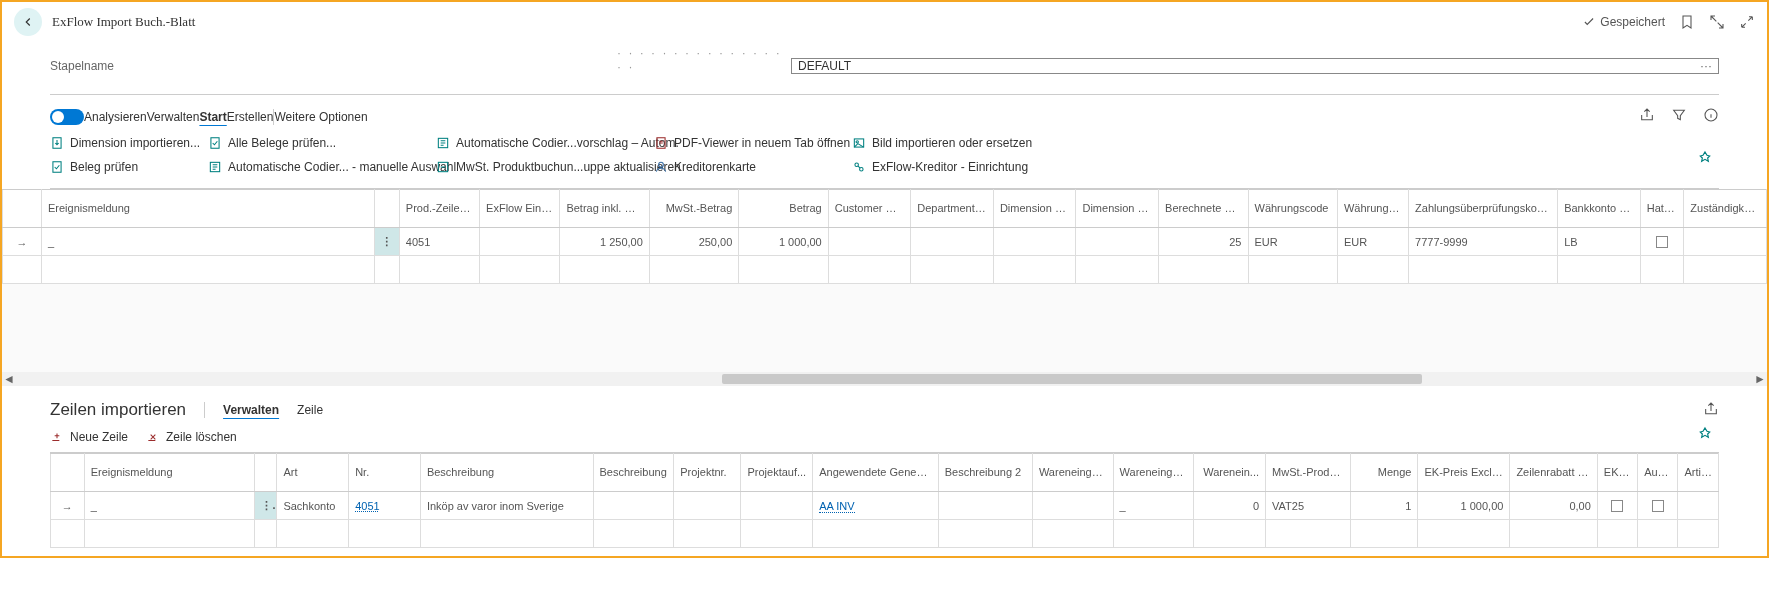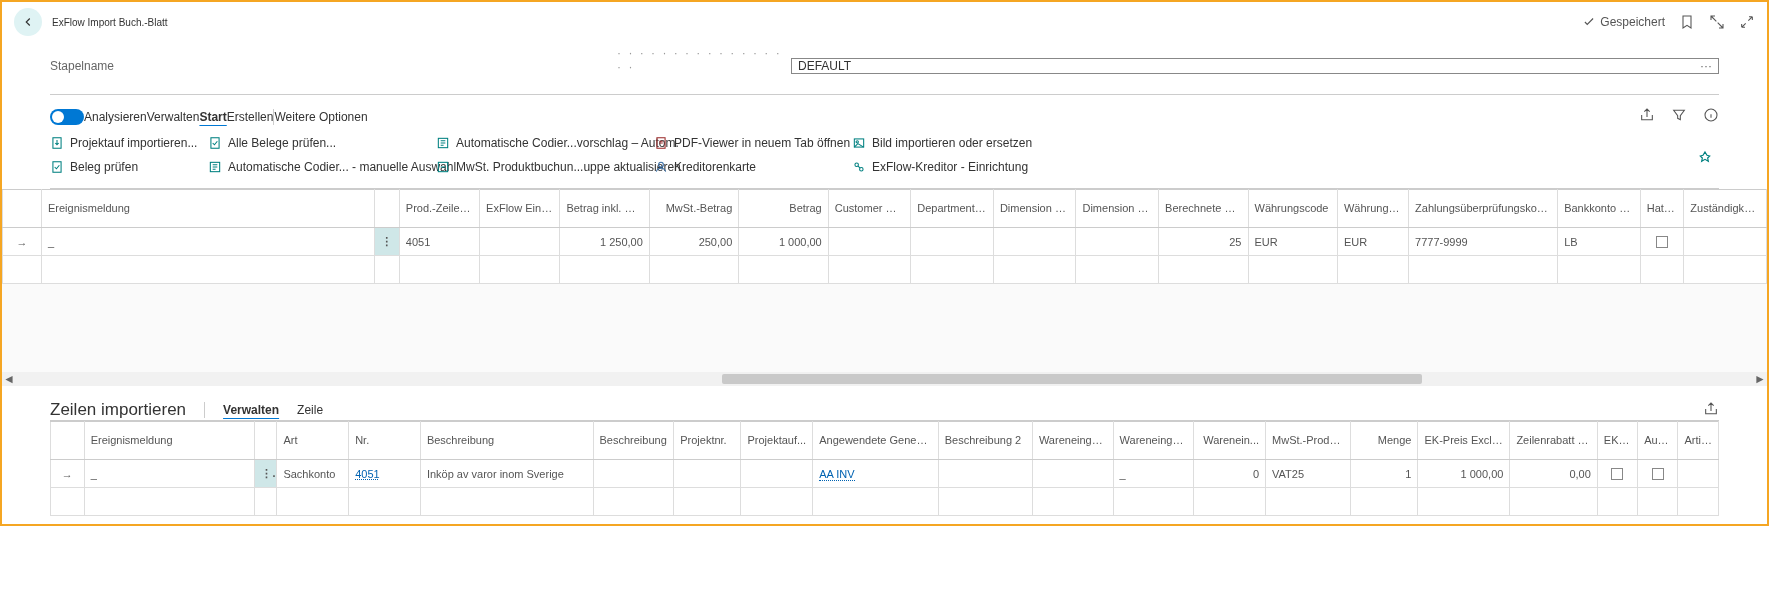--- a/index.html
+++ b/index.html
@@ -2,21 +2,21 @@
 <html><head>
 <meta charset="utf-8">
 <style>
   * { box-sizing: border-box; margin: 0; padding: 0; font-family: "Segoe UI", Arial, sans-serif; }
   body { background: #fff; font-size: 12px; color: #333; width: 1769px; }
   .page { border: 2px solid #f5a623; padding: 0 0 8px 0; }
   
   .header { display: flex; align-items: center; padding: 6px 12px 14px 12px; }
   .back-btn { width: 28px; height: 28px; border-radius: 50%; background: #dff3f4; display:flex; align-items:center; justify-content:center; margin-right: 10px; }
   .back-btn svg { width: 14px; height: 14px; stroke: #333; }
-  .page-title { font-size: 10px; flex: 0 0 auto; }
+  .page-title { font-size: 13px; flex: 0 0 auto; font-family: Liberation Serif, serif; }
   .header-spacer { flex: 1; }
   .saved { display:flex; align-items:flex-start; margin-right: 14px; color:#555; }
   .saved svg { width:14px; height:14px; stroke:#555; margin-right:4px; }
   .hdr-icons { display:flex; gap: 14px; align-items:center; }
   .hdr-icons div { width:16px; height:16px; display:flex; align-items:center; justify-content:center; }
   .hdr-icons svg { width:16px; height:16px; stroke:#555; fill:none; }
   
   .stapel-row { display:flex; align-items:center; padding: 2px 48px 10px 48px; }
   .stapel-label { color:#666; width: 640px; }
   .stapel-dots { color:#999; letter-spacing:2px; margin-right: 8px; position:relative; top:-6px;}
@@ -148,21 +148,21 @@
     </div>
   </div>
 
   <div class="action-area">
     <div class="action-grid">
       <div class="action">
           <span class="ic"><svg viewBox="0 0 24 24" stroke="#008080" fill="none" stroke-width="1.8">
               <rect x="5" y="3" width="14" height="18"></rect>
               <path d="M12 7v8M9 12l3 3 3-3"></path>
             </svg></span>
-          <span>Projektauf importieren...</span>
+          <span>Dimension importieren...</span>
         </div>
       <div class="action">
           <span class="ic"><svg viewBox="0 0 24 24" stroke="#008080" fill="none" stroke-width="1.8">
               <rect x="5" y="3" width="14" height="18"></rect>
               <path d="M8 12l3 3 5-6"></path>
             </svg></span>
           <span>Alle Belege prüfen...</span>
         </div>
       <div class="action">
           <span class="ic"><svg viewBox="0 0 24 24" stroke="#008080" fill="none" stroke-width="1.8">
@@ -340,20 +340,37 @@
   <div class="lower">
     <div class="lower-head">
       <span class="lower-title">Zeilen importieren</span>
       <span class="lower-sep"></span>
       <span class="lower-tab u">Verwalten</span>
       <span class="lower-tab">Zeile</span>
       <div class="right"><svg viewBox="0 0 24 24" stroke-width="1.6">
             <path d="M4 12v7h16v-7M12 3v12M8 7l4-4 4 4"></path>
           </svg></div>
     </div>
+    <div class="lower-actions">
+      <div class="action">
+          <span class="ic"><svg viewBox="0 0 24 24" stroke-width="1.8">
+              <path d="M4 18h12M12 6v8M8 10h8"></path>
+            </svg></span>
+          <span>Neue Zeile</span>
+        </div>
+      <div class="action">
+          <span class="ic"><svg viewBox="0 0 24 24" stroke-width="1.8">
+              <path d="M4 18h12M8 8l8 8M16 8l-8 8"></path>
+            </svg></span>
+          <span>Zeile löschen</span>
+        </div>
+      <div class="pin2"><svg viewBox="0 0 24 24" stroke-width="1.8">
+            <path d="M12 3l3 5 4 1-3 3 1 5-5-3-5 3 1-5-3-3 4-1z"></path>
+          </svg></div>
+    </div>
     <div class="lower-hr"></div>
   </div>
 
   <div class="table-wrap" style="padding:0 48px;">
     <table class="grid">
       <colgroup>
         <col style="width:30px">
           <col style="width:152px">
           <col style="width:20px">
         <col style="width:64px">

